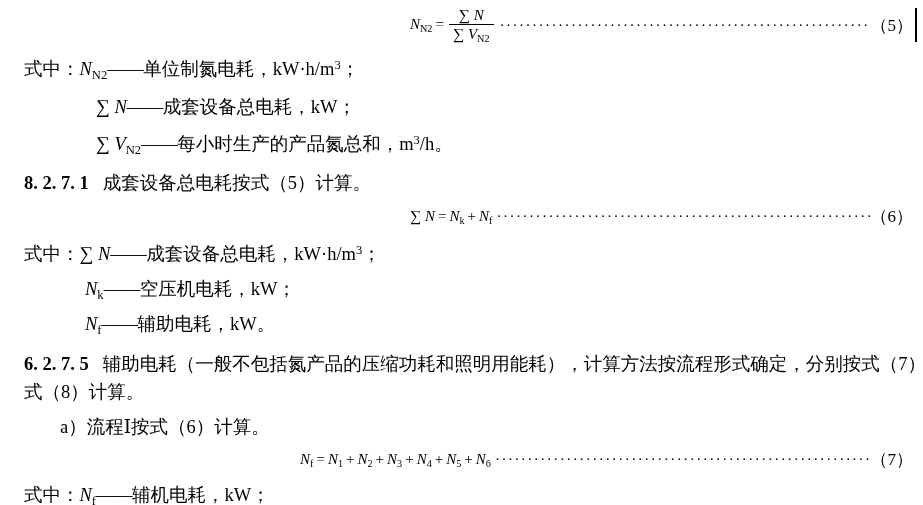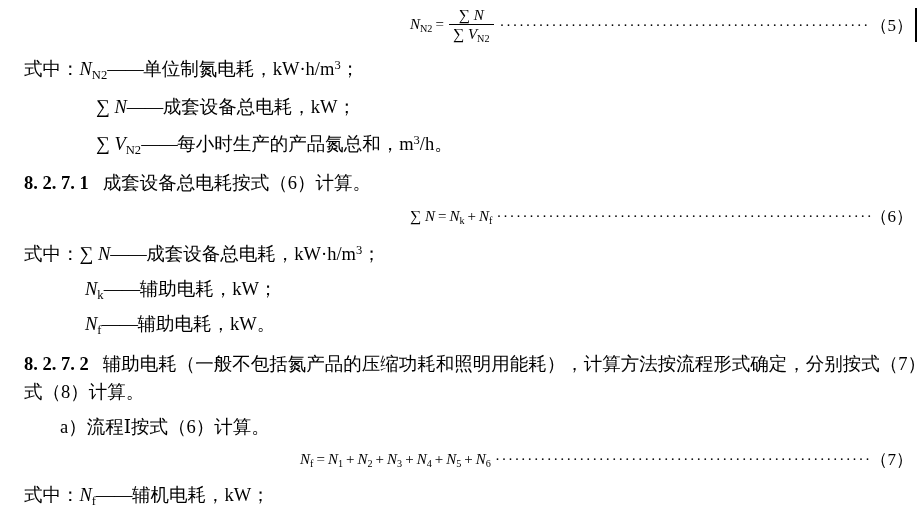--- a/index.html
+++ b/index.html
@@ -123,46 +123,46 @@
 
   <div class="row ptext blk-sm" style="padding-left:96px;">
     <span class="sum">∑</span>&nbsp;<span class="mi">N</span><span class="dash">——</span><span>成套设备总电耗，kW；</span>
   </div>
 
   <div class="row ptext blk-sm" style="padding-left:96px;">
     <span class="sum">∑</span>&nbsp;<span class="mi">V</span><span class="sub">N2</span><span class="dash">——</span><span>每小时生产的产品氮总和，m<span class="sup">3</span>/h。</span>
   </div>
 
   <div class="row heading blk">
-    <span>8. 2. 7. 1</span>&nbsp;&nbsp;&nbsp;<span class="body-txt">成套设备总电耗按式（6）计算。</span>
+    <span>8. 2. 7. 1</span>&nbsp;&nbsp;&nbsp;<span class="body-txt">成套设备总电耗按式（5）计算。</span>
   </div>
 
   <div class="row formula-row blk-sm">
     <div class="spacer" style="width:410px;"></div>
     <div class="formula">
       <span class="sum">∑</span>&nbsp;<span class="mi">N</span><span class="op">=</span><span class="mi">N</span><span class="sub">k</span><span class="op">+</span><span class="mi">N</span><span class="sub">f</span>
     </div>
     <div class="dots">······················································································</div>
     <div class="eqnum">（6）</div>
   </div>
 
   <div class="row ptext blk" style="padding-left:24px;">
     <span>式中：</span><span class="sum">∑</span>&nbsp;<span class="mi">N</span><span class="dash">——</span><span>成套设备总电耗，kW·h/m<span class="sup">3</span>；</span>
   </div>
 
   <div class="row ptext blk-sm" style="padding-left:85px;">
-    <span class="mi">N</span><span class="sub">k</span><span class="dash">——</span><span>辅助电耗，kW；</span>
+    <span class="mi">N</span><span class="sub">k</span><span class="dash">——</span><span>空压机电耗，kW；</span>
   </div>
 
   <div class="row ptext blk-sm" style="padding-left:85px;">
     <span class="mi">N</span><span class="sub">f</span><span class="dash">——</span><span>辅助电耗，kW。</span>
   </div>
 
   <div class="row heading blk" style="padding-left:24px; padding-right:24px;">
-    <span>8. 2. 7. 2</span>&nbsp;&nbsp;&nbsp;<span class="body-txt">辅助电耗（一般不包括氮产品的压缩功耗和照明用能耗），计算方法按流程形式确定，分别按式（7）或式（8）计算。</span>
+    <span>6. 2. 7. 5</span>&nbsp;&nbsp;&nbsp;<span class="body-txt">辅助电耗（一般不包括氮产品的压缩功耗和照明用能耗），计算方法按流程形式确定，分别按式（7）或式（8）计算。</span>
   </div>
 
   <div class="row ptext blk-sm" style="padding-left:60px;">
     <span>a）</span><span>流程Ⅰ按式（6）计算。</span>
   </div>
 
   <div class="row formula-row blk-sm">
     <div class="spacer" style="width:300px;"></div>
     <div class="formula">
       <span class="mi">N</span><span class="sub">f</span><span class="op">=</span><span class="mi">N</span><span class="sub">1</span><span class="op">+</span><span class="mi">N</span><span class="sub">2</span><span class="op">+</span><span class="mi">N</span><span class="sub">3</span><span class="op">+</span><span class="mi">N</span><span class="sub">4</span><span class="op">+</span><span class="mi">N</span><span class="sub">5</span><span class="op">+</span><span class="mi">N</span><span class="sub">6</span>

